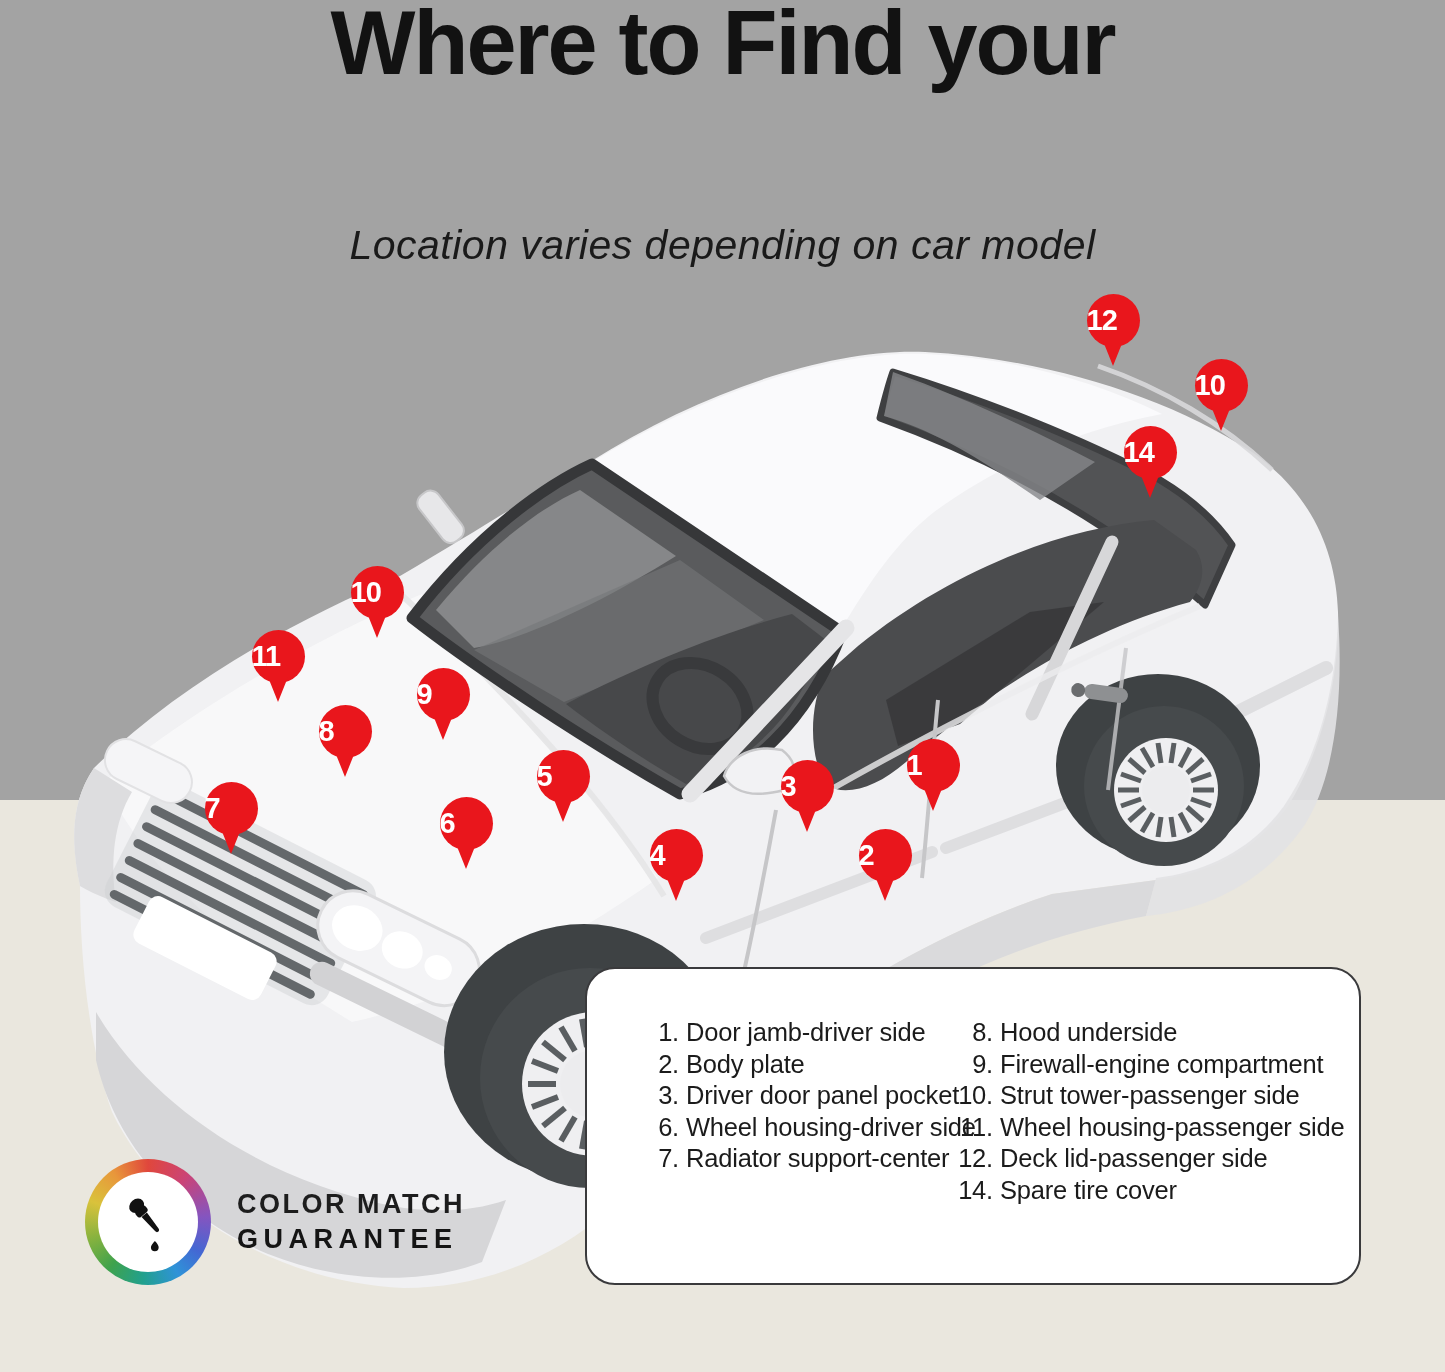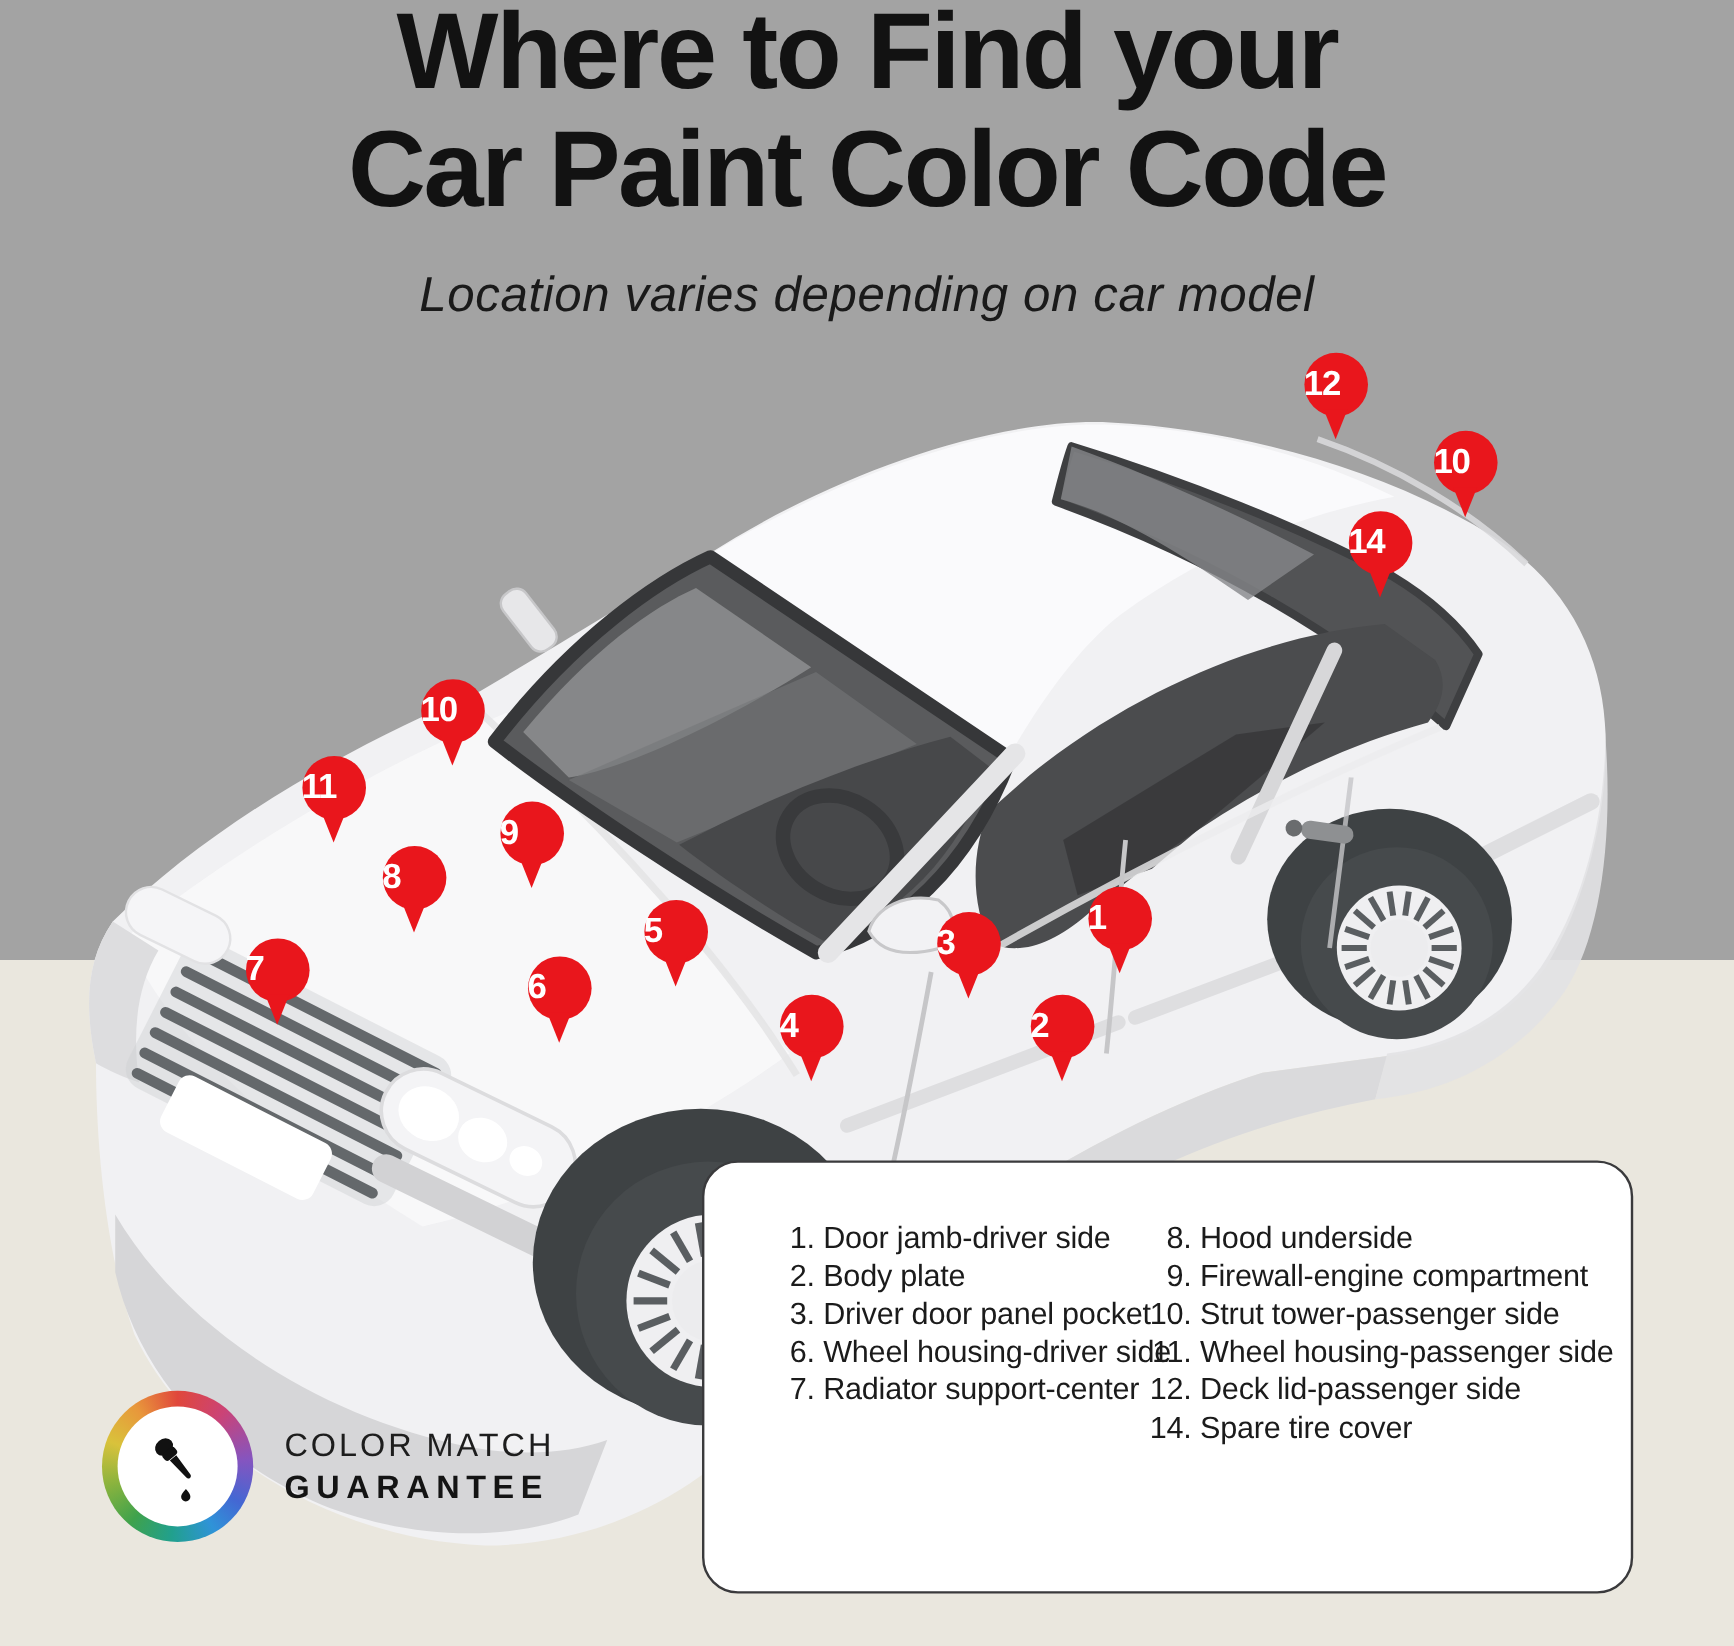--- a/index.html
+++ b/index.html
@@ -22,38 +22,38 @@
   
   .pins{position:absolute;inset:0;}
   .pin{position:absolute;width:53px;height:53px;margin:-26.5px 0 0 -26.5px;border-radius:50%;
        background:var(--pin-red,#E9161C);display:flex;align-items:center;justify-content:flex-start;}
   .pin::after{content:'';position:absolute;top:47px;left:50%;transform:translateX(-50%);
        border-left:10px solid transparent;border-right:10px solid transparent;
        border-top:25px solid var(--pin-red,#E9161C);}
   .pin-num{color:#ffffff;font-size:29px;font-weight:700;letter-spacing:-1px;}
 
   
-  .legend{position:absolute;left:585px;top:967px;width:776px;height:361px;box-sizing:border-box;
+  .legend{position:absolute;left:585px;top:967px;width:776px;height:318px;box-sizing:border-box;
           background:#ffffff;border:2px solid var(--legend-border,#3A3A3C);border-radius:30px;
           padding:48px 20px 0 52px;display:flex;}
   .legend-col{display:block;}
   .legend-col-1{width:314px;flex:0 0 auto;}
   .legend-col-2{flex:1 1 auto;}
   .legend-item{font-size:25.5px;line-height:31.6px;color:#1b1b1b;white-space:nowrap;letter-spacing:-0.2px;}
   .legend-num{display:inline-block;min-width:40px;text-align:right;margin-right:7px;}
 
   
   .badge{position:absolute;left:85px;top:1159px;display:flex;align-items:center;gap:26px;}
   .badge-ring{position:relative;width:126px;height:126px;border-radius:50%;flex:0 0 auto;
      background:conic-gradient(from 0deg,#e0473c,#cb4376 40deg,#8455c0 85deg,#4467d3 120deg,
                 #2f93d8 150deg,#21a08d 185deg,#3fa24c 220deg,#8ab33e 255deg,#d9c23b 290deg,
                 #e8973b 325deg,#e0473c 360deg);}
   .badge-ring::before{content:'';position:absolute;inset:13px;background:#ffffff;border-radius:50%;}
   .dropper{position:absolute;inset:0;margin:auto;width:64px;height:64px;}
-  .badge-line1{font-size:27px;letter-spacing:2.5px;color:#1d1d1d;font-weight:400;}
+  .badge-line1{font-size:27px;letter-spacing:2.5px;color:#1d1d1d;font-weight:700;}
   .badge-line2{font-size:27px;letter-spacing:5.5px;color:#141414;font-weight:700;margin-top:4px;}
 </style>
 </head>
 <body>
 
 <div class="page">
 
   <div class="band"></div>
 
   <svg class="car" viewBox="0 0 1445 1372" xmlns="http://www.w3.org/2000/svg" aria-hidden="true">
@@ -202,21 +202,20 @@
     <g transform="rotate(8 1106 694)">
       <rect x="1084" y="686" width="44" height="15" rx="7.5" fill="#8E9092"></rect>
       <circle cx="1078" cy="694" r="7" fill="#6A6C6E"></circle>
     </g>
 
     <path d="M 724,776 C 730,756 754,744 782,750 C 798,762 798,780 784,790 C 754,798 734,794 724,776 Z" fill="#F2F2F4" stroke="#C8C8CA" stroke-width="2.5"></path>
   </svg>
 
   <header class="title">
     <span>Where to Find your</span>
-    <span>Car Paint Color Code</span>
   </header>
   <div class="subtitle">Location varies depending on car model</div>
 
   <div class="pins">
 
   <div class="pin" style="left: 933px; top: 765px;">
         <span class="pin-num">1</span>
       </div>
       <div class="pin" style="left: 885px; top: 855px;">
         <span class="pin-num">2</span>

